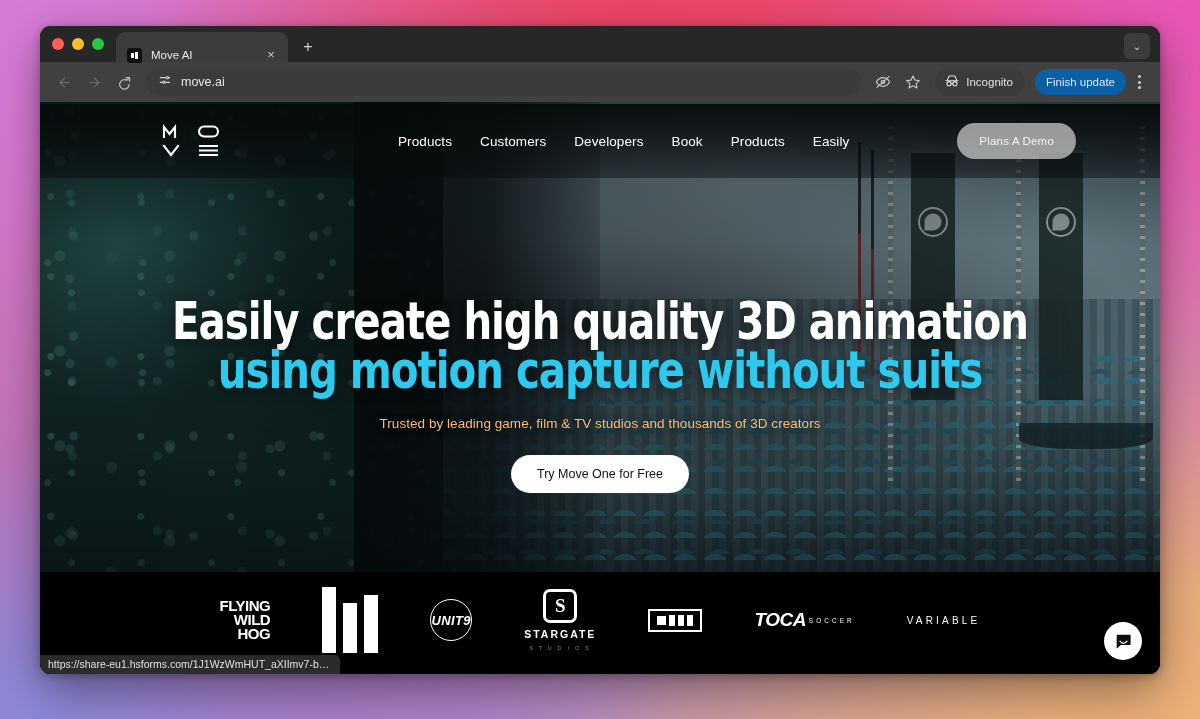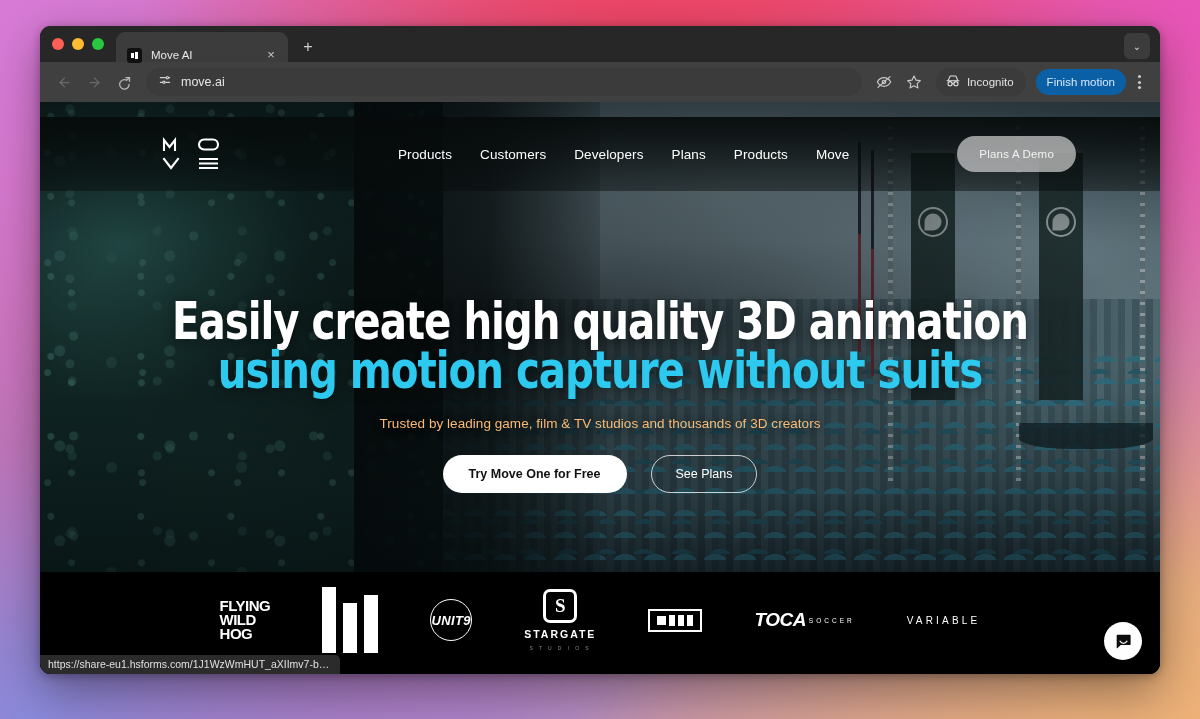--- a/index.html
+++ b/index.html
@@ -135,21 +135,21 @@
     width: 22px; height: 28px; flex-shrink: 0;
     display: flex; flex-direction: column; align-items: center; justify-content: center; gap: 2.5px;
   }
   .kebab span { width: 3px; height: 3px; border-radius: 50%; background: #cfcfcf; }
 
   
   .page { position: relative; height: 572px; background: #000; overflow: hidden; }
 
   
   .site-nav {
-    position: absolute; top: 15px; left: 0; right: 0; height: 74px;
+    position: absolute; top: 2px; left: 0; right: 0; height: 74px;
     display: flex; align-items: center;
     z-index: 6;
     background: linear-gradient(to bottom, rgba(6,10,10,.92), rgba(6,10,10,.45));
   }
   .logo {
     position: absolute; left: 122px;
     width: 62px;
     display: grid; grid-template-columns: 1fr 1fr; gap: 4px 8px;
   }
   .lg { height: 15px; position: relative; }
@@ -294,42 +294,42 @@
     color: #fdba74; font-size: 13.5px; letter-spacing: .05px;
     text-shadow: 0 1px 8px rgba(0,0,0,.5);
   }
   .cta-row {
     margin-top: 24px;
     display: flex; justify-content: center; align-items: center; gap: 24px;
   }
   .btn-primary {
     height: 38px; padding: 6px 26px;
     background: #ffffff; border-radius: 19px;
-    color: #111; font-size: 12.5px; font-weight: 700;
+    color: #111; font-size: 12.5px; font-weight: 400;
     display: flex; align-items: center; justify-content: center;
   }
   .btn-ghost {
     height: 38px; padding: 0 24px;
     border: 1px solid rgba(255,255,255,.75);
     border-radius: 19px;
     color: #fff; font-size: 12.5px;
     display: flex; align-items: center; justify-content: center;
   }
 
   
   .logobar {
     position: absolute; left: 0; right: 0; top: 470px; bottom: 0;
     background: #000;
     display: flex; align-items: center; justify-content: center;
     gap: 52px;
     padding: 0 140px 6px 140px;
   }
   .brand { color: #fff; display: flex; align-items: center; justify-content: center; flex-shrink: 0; }
 
-  .fwh { font-size: 15px; font-weight: 700; line-height: .92; letter-spacing: -.5px; text-align: left; }
+  .fwh { font-size: 15px; font-weight: 700; line-height: .92; letter-spacing: -.5px; text-align: right; }
   .bars3 { display: flex; align-items: flex-end; gap: 7px; height: 66px; }
   .bars3 b { display: block; width: 14px; background: #fff; }
   .unit9 {
     width: 42px; height: 42px; border-radius: 50%;
     border: 1.6px solid #fff;
     display: flex; align-items: center; justify-content: center;
     font-size: 13px; font-weight: 700; font-style: italic; letter-spacing: .4px;
     font-family: Liberation Sans, sans-serif;
   }
   .stargate { display: flex; flex-direction: column; align-items: center; gap: 5px; }
@@ -452,21 +452,21 @@
             <path d="M5 9l2-5.2a2 2 0 0 1 1.9-1.3h6.2A2 2 0 0 1 17 3.8L19 9"></path>
             <line x1="3" y1="9.6" x2="21" y2="9.6"></line>
             <circle cx="7.6" cy="14" r="3.1"></circle>
             <circle cx="16.4" cy="14" r="3.1"></circle>
             <path d="M10.7 14h2.6"></path>
           </svg>
       </span>
       <span>Incognito</span>
     </div>
 
-    <div class="update-btn">Finish motion</div>
+    <div class="update-btn">Finish update</div>
 
     <div class="kebab">
       <span></span>
         <span></span>
         <span></span>
     </div>
   </div>
 
   <div class="page">
 
@@ -523,37 +523,36 @@
                 <line x1="2" y1="12" x2="21" y2="12"></line>
               </g>
             </svg>
         </div>
       </div>
 
       <div class="nav-links">
         <a href="#">Products</a>
         <a href="#">Customers</a>
         <a href="#">Developers</a>
-        <a href="#">Plans</a>
+        <a href="#">Book</a>
         <a href="#">Products</a>
-        <a href="#">Move</a>
+        <a href="#">Easily</a>
       </div>
 
       <div class="demo-btn">Plans A Demo</div>
     </div>
 
     <div class="hero-content">
       <div class="headline">
         <span class="l1">Easily create high quality 3D animation</span>
         <span class="l2">using motion capture without suits</span>
       </div>
       <div class="subhead">Trusted by leading game, film &amp; TV studios and thousands of 3D creators</div>
       <div class="cta-row">
         <div class="btn-primary">Try Move One for Free</div>
-        <div class="btn-ghost">See Plans</div>
       </div>
     </div>
 
     <div class="logobar">
 
       <div class="brand">
         <div class="fwh">
           <div>FLYING</div>
           <div>WILD</div>
           <div>HOG</div>

